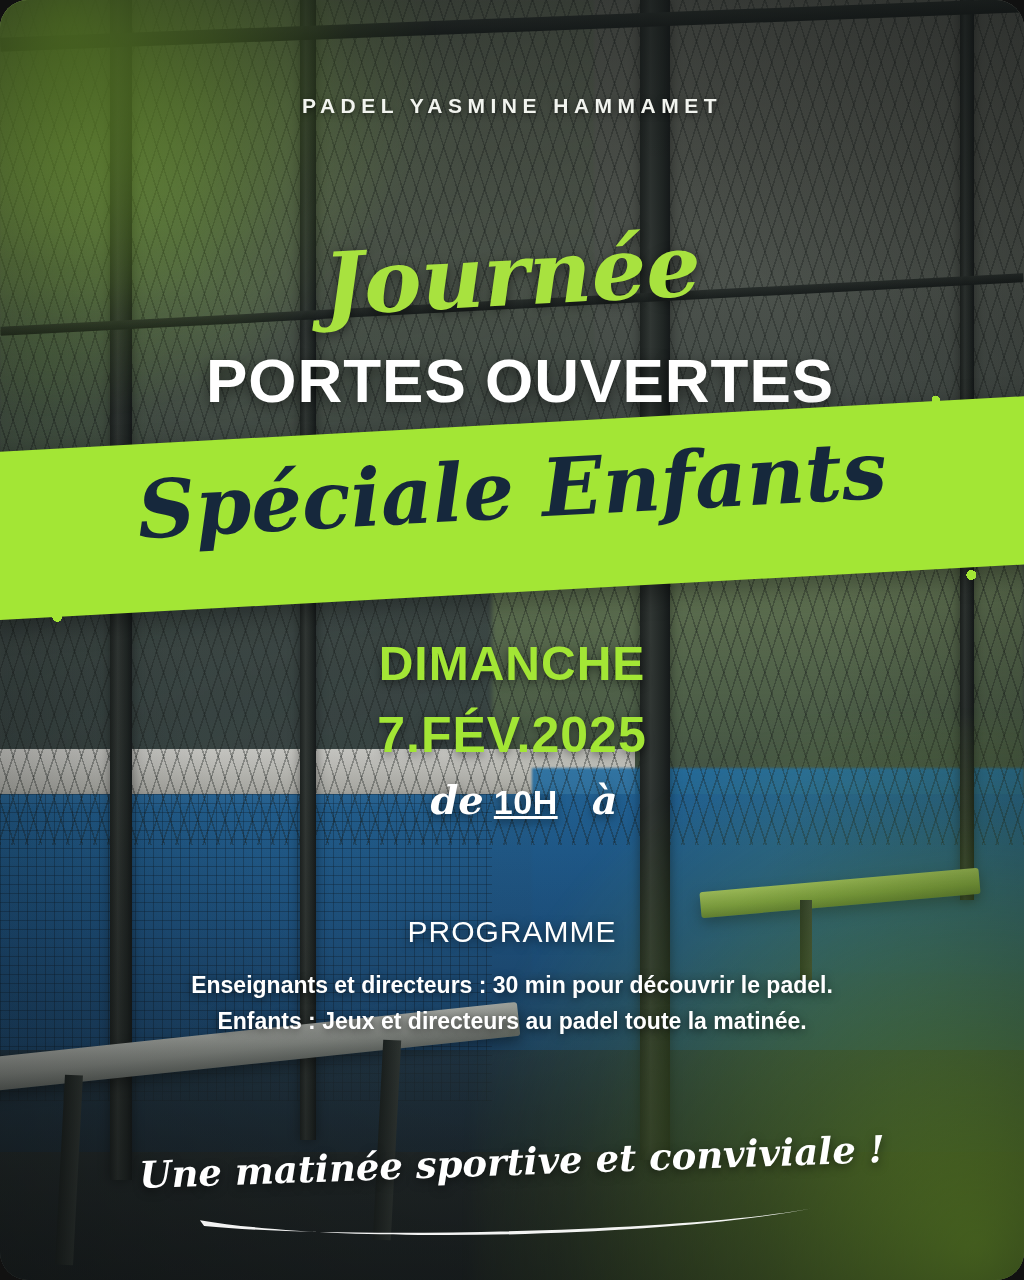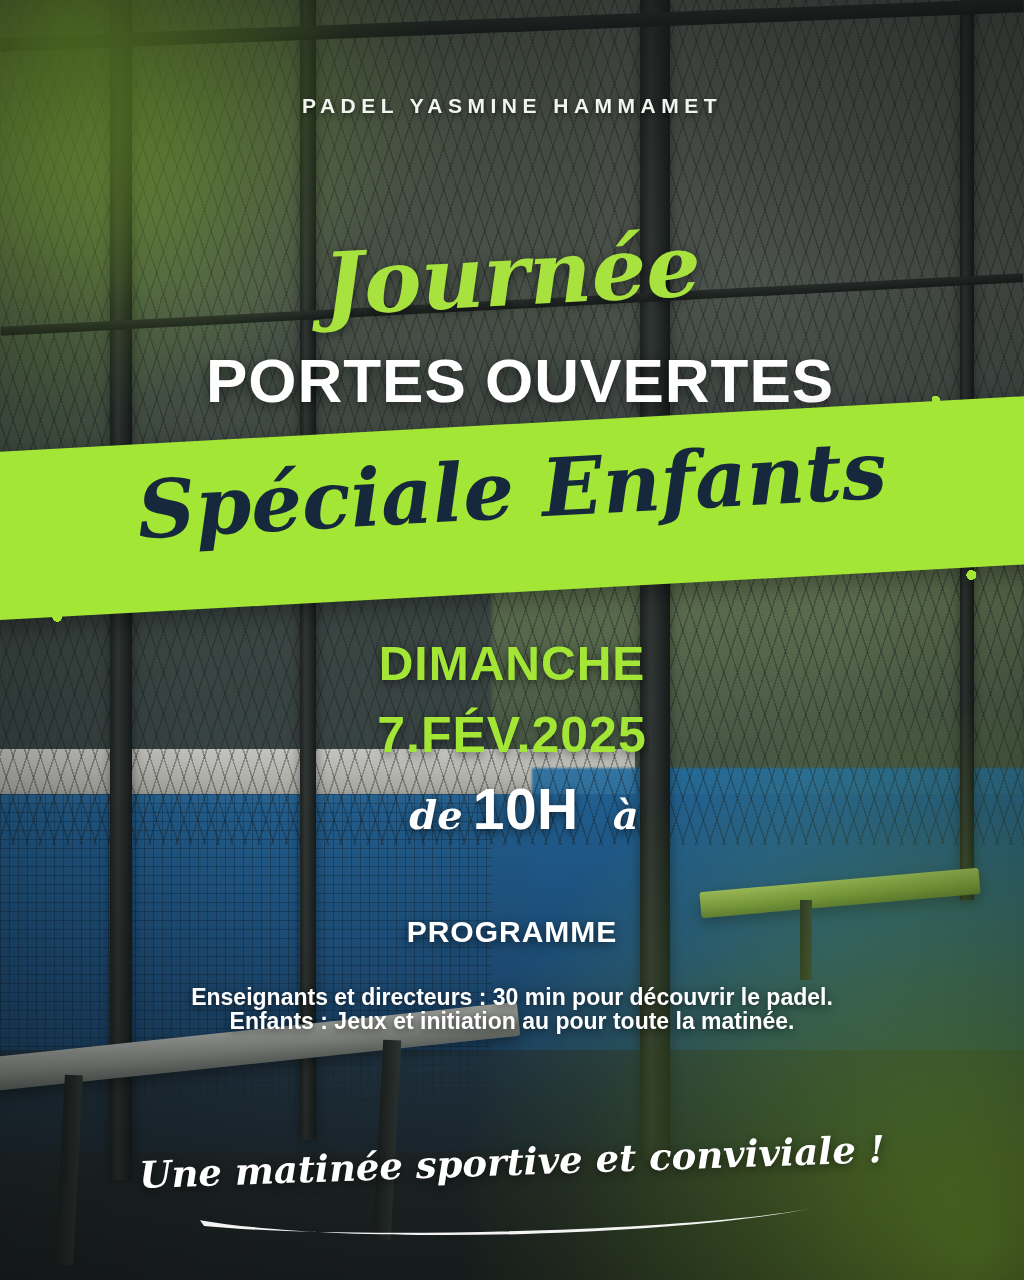--- a/index.html
+++ b/index.html
@@ -7,20 +7,21 @@
     padding: 0;
     background: #111;
   }
   #poster {
     position: relative;
     width: 1024px;
     height: 1280px;
     overflow: hidden;
     font-family: "Liberation Sans", sans-serif;
     background: #3b3f3a;
+    border-radius: 28px;
   }
 
   
   .bg-base {
     position: absolute; inset: 0;
     background:
       linear-gradient(180deg, #6d6f66 0%, #5d6159 12%, #4f5650 26%, #46504c 40%, #3e4a49 55%, #3a4746 70%, #38413f 100%);
   }
   
   .bg-trees {
@@ -242,43 +243,44 @@
     text-shadow: 0 3px 10px rgba(0,0,0,0.55);
   }
   .time-script {
     font-family: "DejaVu Serif", serif;
     font-style: italic;
     font-weight: bold;
     font-size: 40px;
     padding-left: 24px;
   }
   .time-big {
-    font-size: 57px;
+    font-size: 34px;
     font-weight: 700;
     letter-spacing: 0.5px;
+    text-decoration: underline;
   }
 
   .prog-title {
     position: absolute;
     top: 915px; left: 0; right: 0;
     font-size: 30px;
-    font-weight: 700;
+    font-weight: 400;
     letter-spacing: 1px;
     color: #ffffff;
     text-shadow: 0 3px 10px rgba(0,0,0,0.55);
   }
   .prog-line {
     position: absolute;
     left: 0; right: 0;
     font-size: 23px;
     font-weight: 700;
     color: #ffffff;
     text-shadow: 0 2px 8px rgba(0,0,0,0.6);
   }
-  .prog-line.l1 { top: 972px; margin-top: 12px; }
+  .prog-line.l1 { top: 972px; }
   .prog-line.l2 { top: 1008px; }
   .prog-line .lead { font-weight: 800; }
 
   .closing {
     position: absolute;
     top: 1140px; left: 0; right: 0;
     font-family: "DejaVu Serif", serif;
     font-style: italic;
     font-weight: bold;
     font-size: 37px;
@@ -343,21 +345,21 @@
       <span class="time-big">10H</span>
       <span class="time-script">à</span>
     </div>
 
     <div class="prog-title">PROGRAMME</div>
 
     <div class="prog-line l1">
       <span class="lead">Enseignants et directeurs :</span><span> 30 min pour découvrir le padel.</span>
     </div>
     <div class="prog-line l2">
-      <span class="lead">Enfants :</span><span> Jeux et initiation au pour toute la matinée.</span>
+      <span class="lead">Enfants :</span><span> Jeux et directeurs au padel toute la matinée.</span>
     </div>
 
     <div class="closing">Une matinée sportive et conviviale !</div>
 
     <svg class="underline-swoosh" width="640" height="46" viewBox="0 0 640 46">
       <path d="M8 16 C 150 44, 470 46, 622 20 C 500 40, 160 40, 12 22 Z" fill="#ffffff" opacity="0.95"></path>
     </svg>
 
   </div>
 </div>

